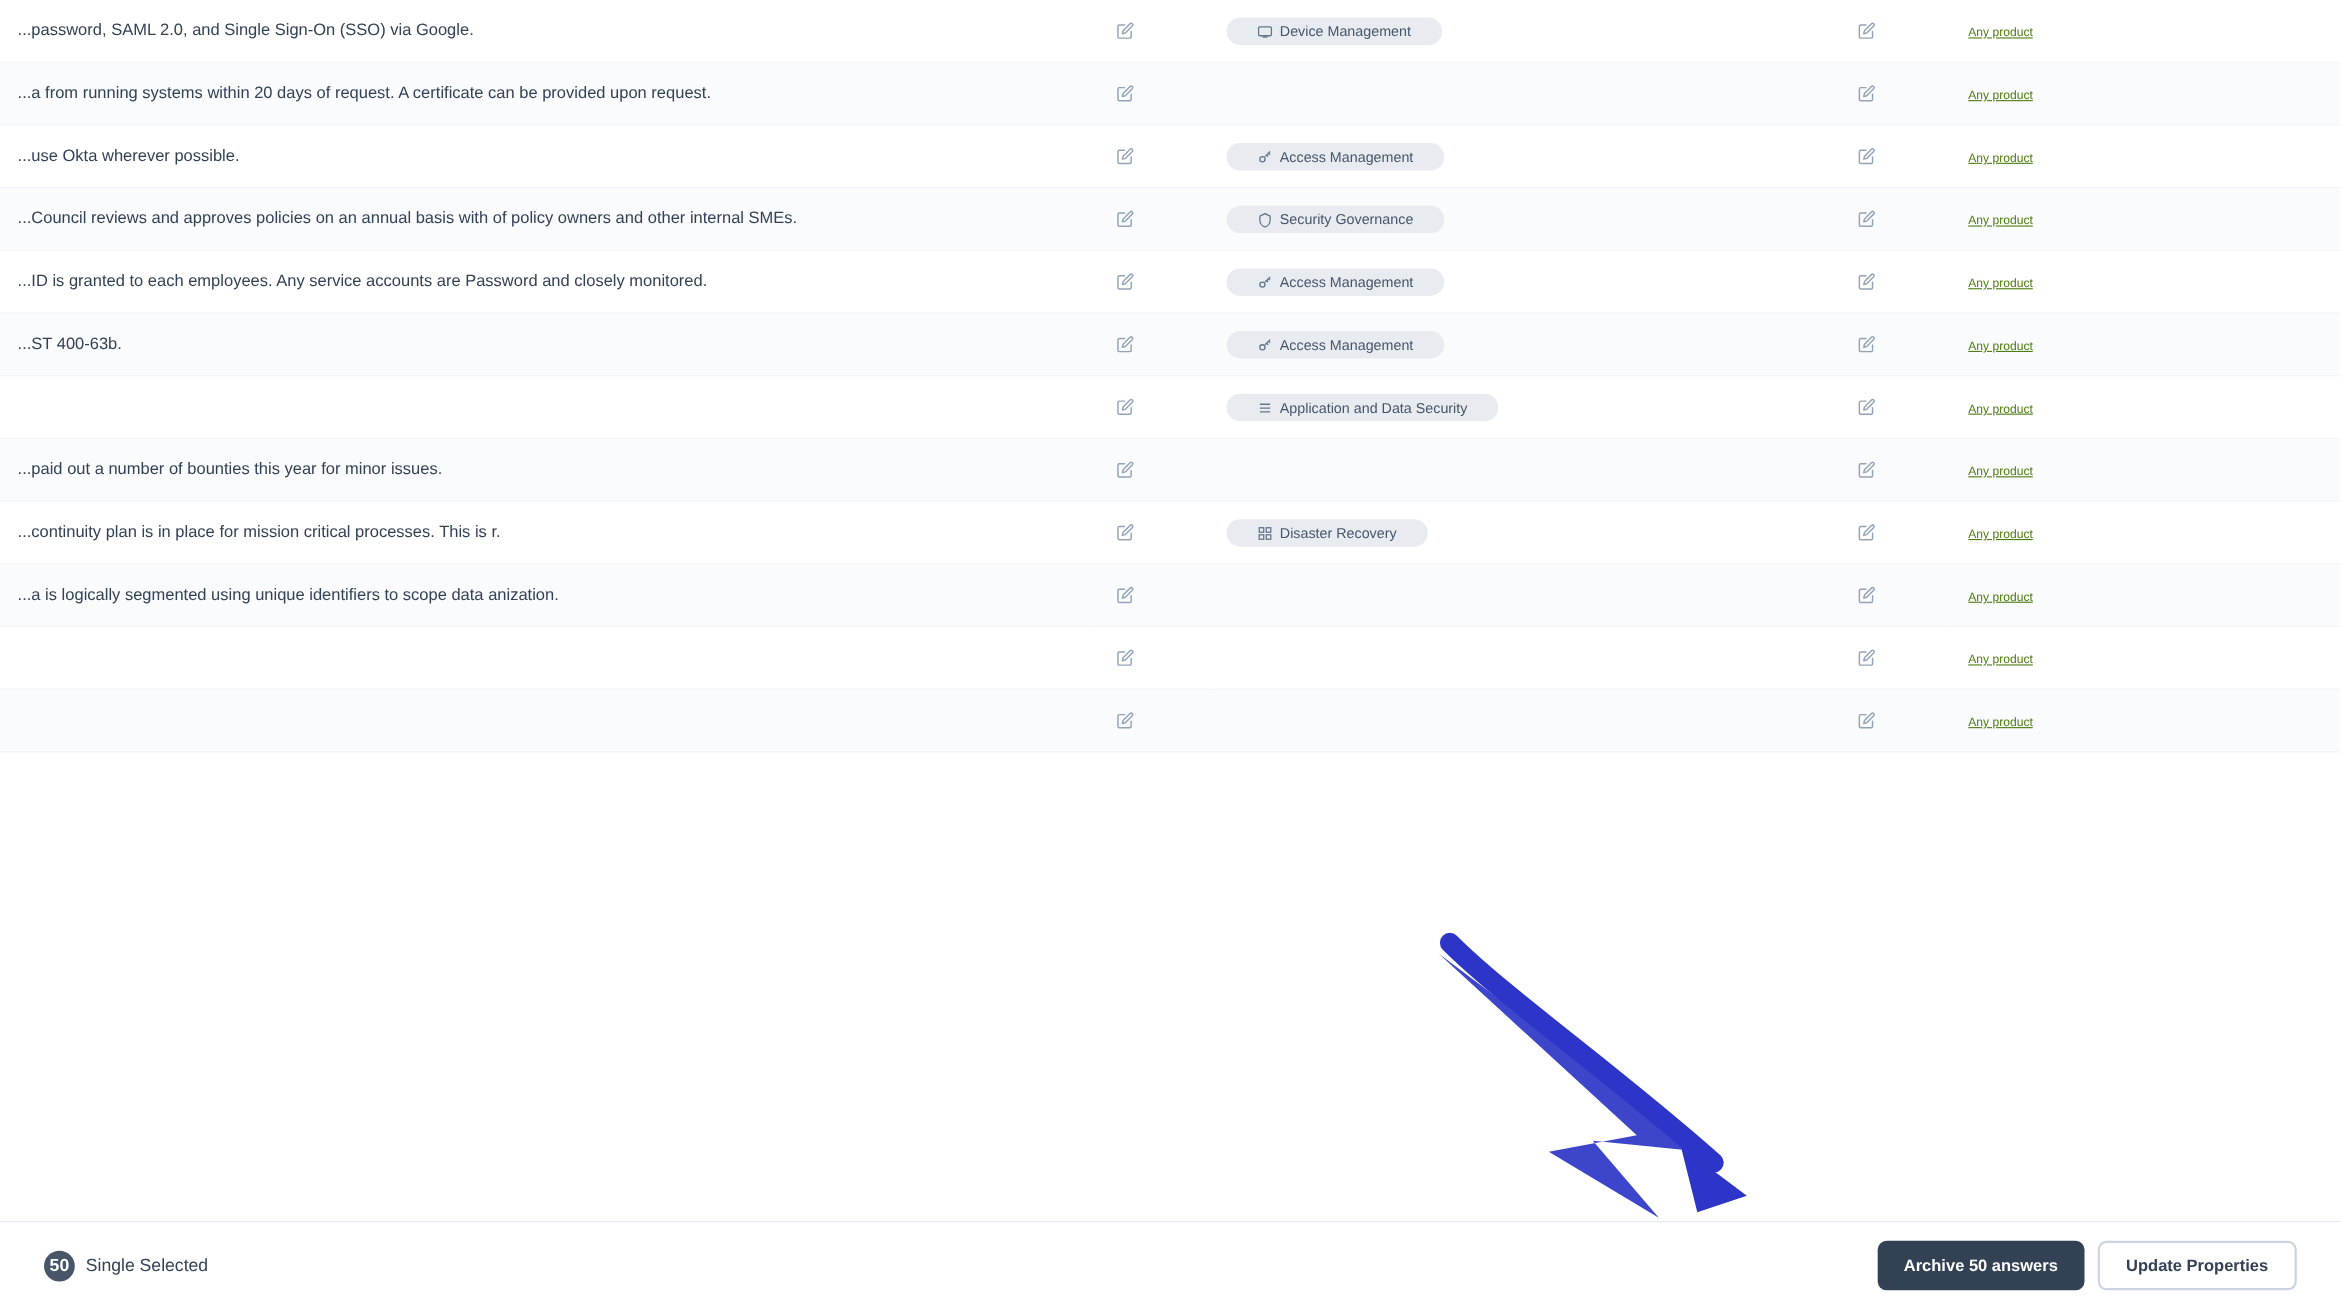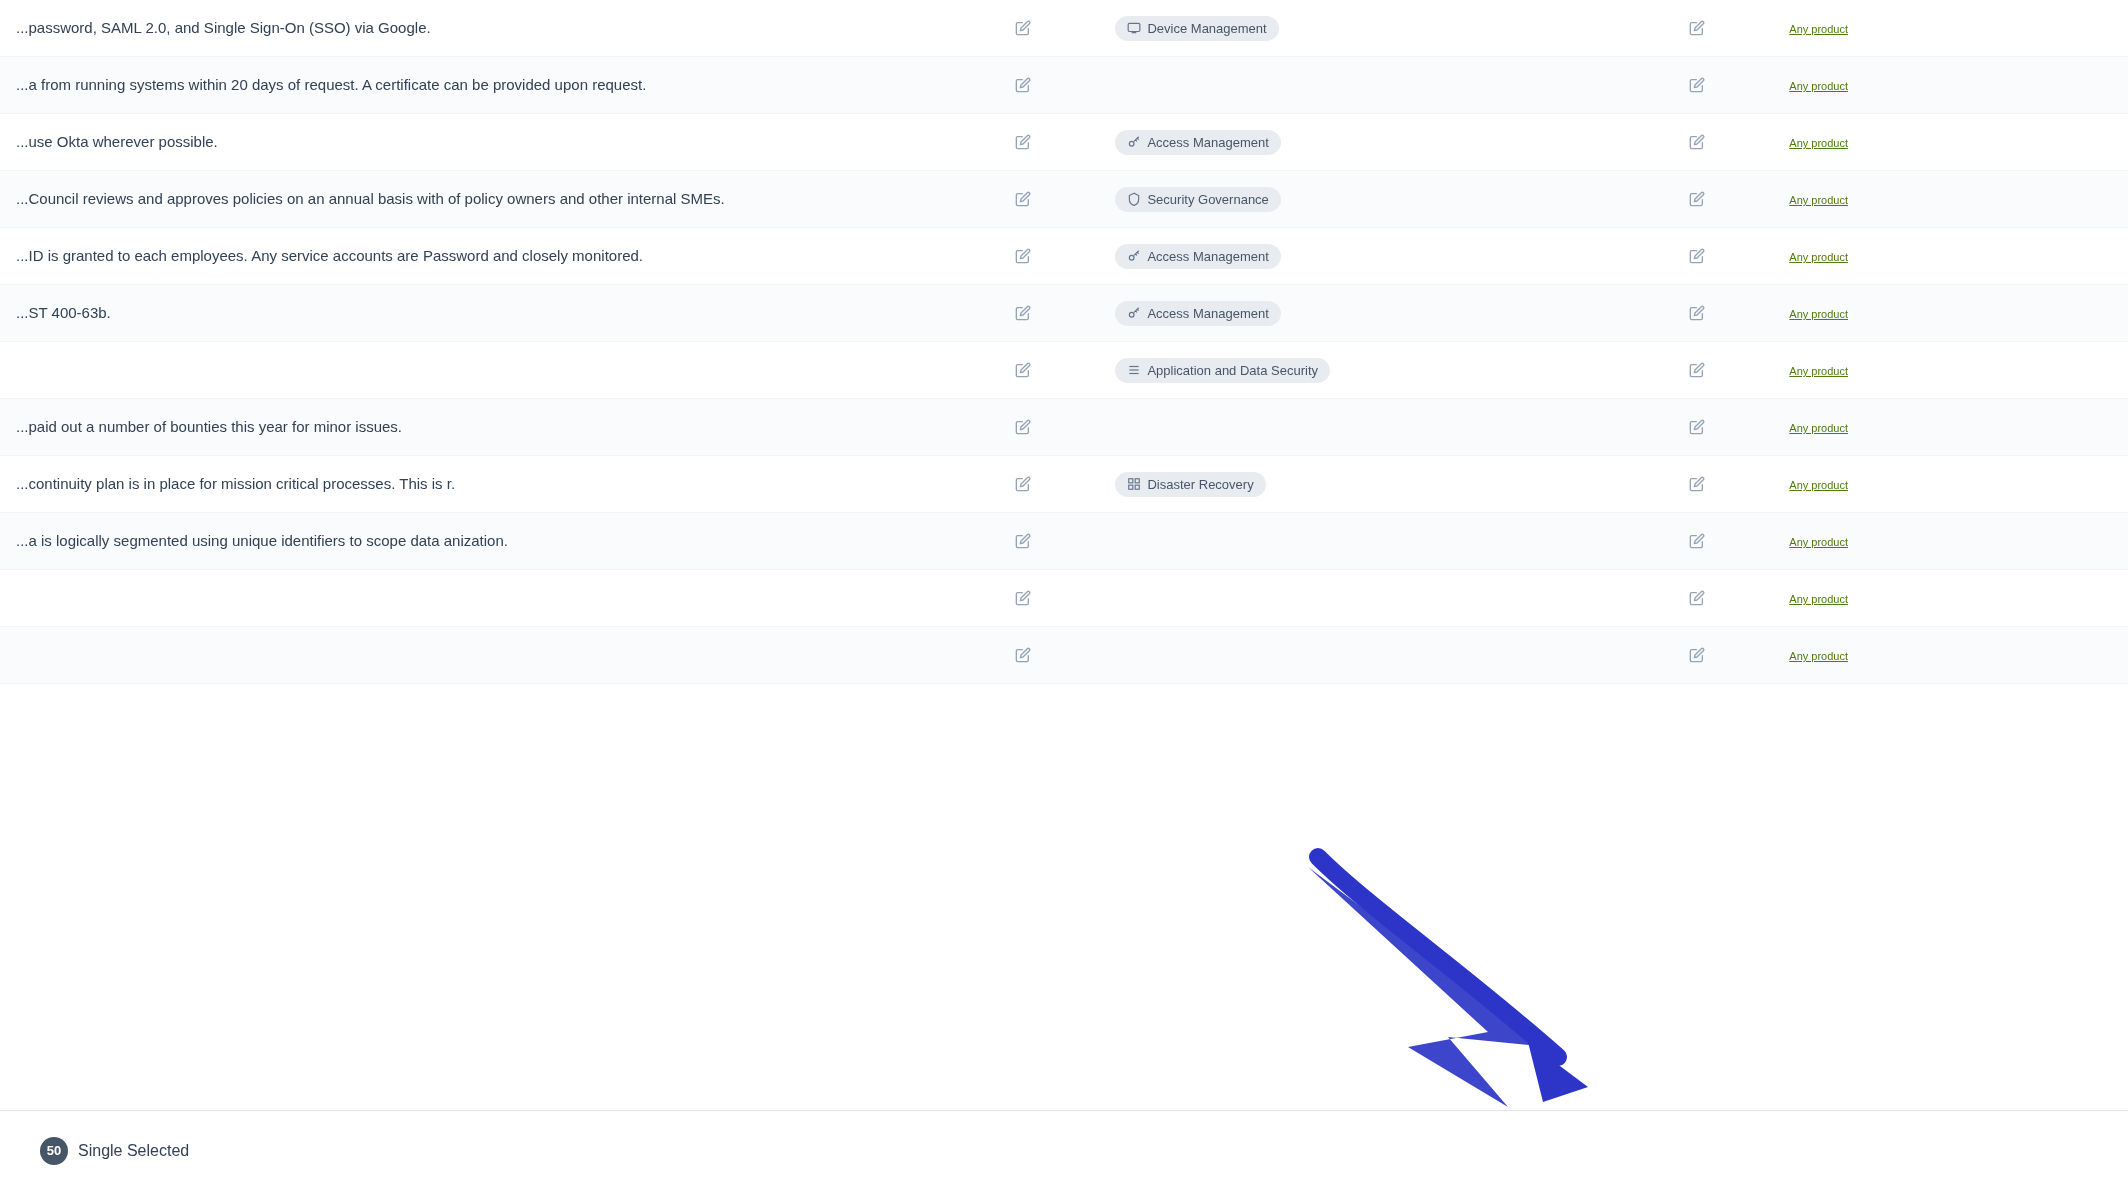--- a/index.html
+++ b/index.html
@@ -52,25 +52,25 @@
       height: 28px;
     }
 
     .edit-icon svg {
       width: 16px;
       height: 16px;
     }
 
     .tag-badge {
       display: inline-flex;
-      align-items: flex-start;
+      align-items: flex-end;
       gap: 6px;
       background: #e8ecf0;
       border-radius: 20px;
-      padding: 5px 12px;
+      padding: 5px 28px;
       font-size: 13px;
       color: #475569;
       font-weight: 500;
       white-space: nowrap;
     }
 
     .tag-icon {
       width: 14px;
       height: 14px;
       color: #64748b;
@@ -131,21 +131,21 @@
 
     .count-badge {
       background: #475569;
       color: #fff;
       border-radius: 50%;
       width: 28px;
       height: 28px;
       display: flex;
       align-items: center;
       justify-content: center;
-      font-size: 13px;
+      font-size: 16px;
       font-weight: 700;
     }
 
     .bottom-actions {
       display: flex;
       gap: 12px;
     }
 
     .btn-archive {
       background: #334155;
@@ -490,14 +490,18 @@
       <path d="M30 10 C80 60 180 130 270 210" stroke="#2c35c7" stroke-width="18" stroke-linecap="round" fill="none"></path>
       <polygon points="240,195 300,240 255,255" fill="#2c35c7"></polygon>
     </svg>
   </div>
 
   <div class="bottom-bar">
     <div class="selected-count">
       <span class="count-badge">50</span>
       <span>Single Selected</span>
     </div>
+    <div class="bottom-actions">
+      <button class="btn-archive">Archive 50 answers</button>
+      <button class="btn-update">Update Properties</button>
+    </div>
   </div>
 </div>
 
 </body></html>

